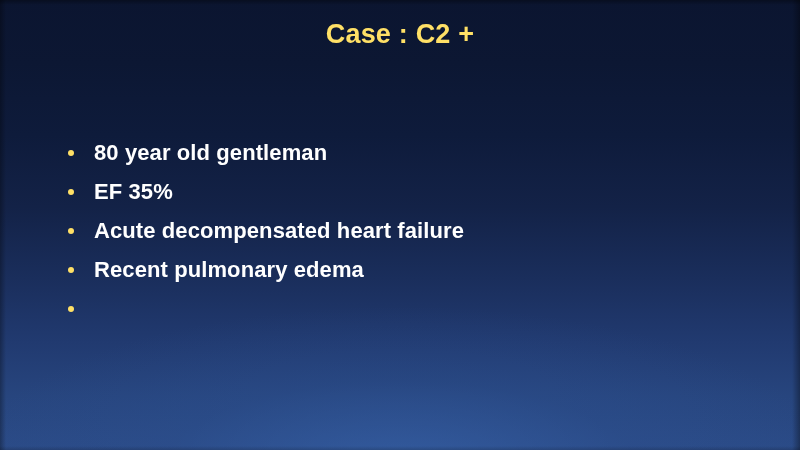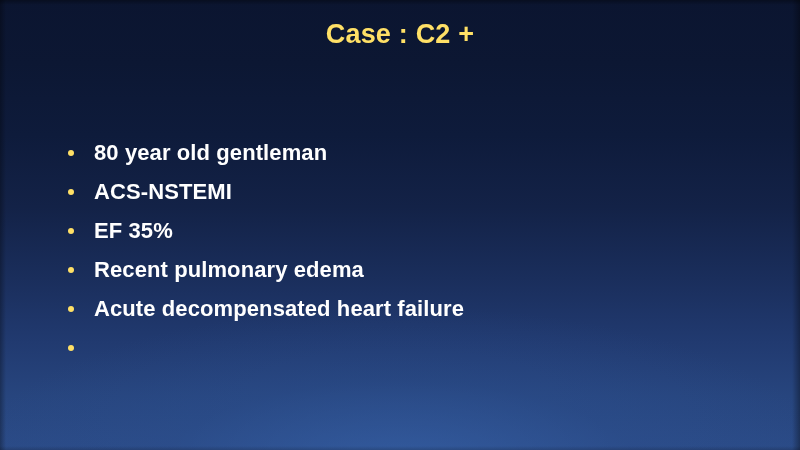--- a/index.html
+++ b/index.html
@@ -110,38 +110,34 @@
     <span class="title-line">Case : C2 +</span>
   </div>
 
   <div id="bullet-list">
 
     <div class="bullet-row">
       <span class="bullet-marker"></span>
       <span class="bullet-text">80 year old gentleman</span>
     </div>
 
-    <div class="bullet-row">
-      <span class="bullet-marker"></span>
-      <span class="bullet-text">ACS-NSTEMI</span>
-    </div>
 
     <div class="bullet-row">
       <span class="bullet-marker"></span>
       <span class="bullet-text">EF 35%</span>
     </div>
 
     <div class="bullet-row">
       <span class="bullet-marker"></span>
-      <span class="bullet-text">Recent pulmonary edema</span>
+      <span class="bullet-text">Acute decompensated heart failure</span>
     </div>
 
     <div class="bullet-row">
       <span class="bullet-marker"></span>
-      <span class="bullet-text">Acute decompensated heart failure</span>
+      <span class="bullet-text">Recent pulmonary edema</span>
     </div>
 
     <div class="bullet-row">
       <span class="bullet-marker"></span>
     </div>
 
   </div>
 
 </div>
 

